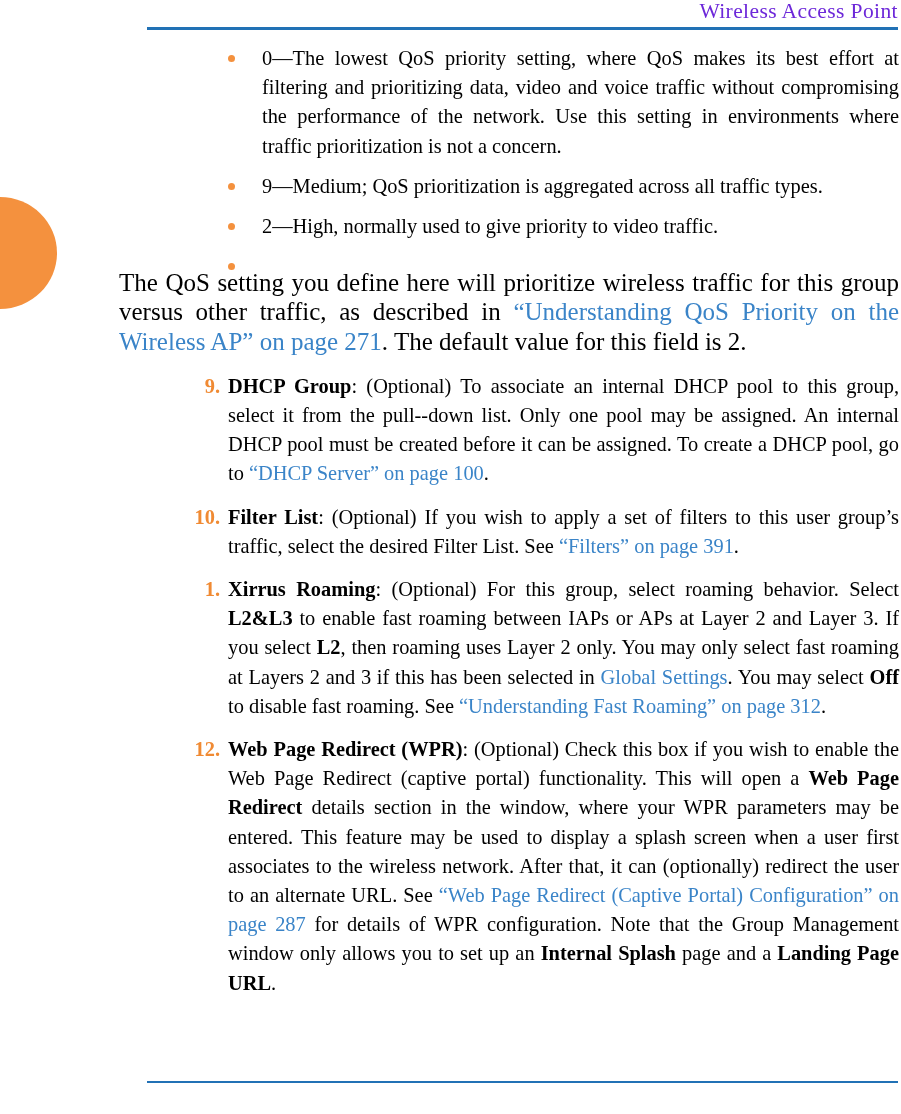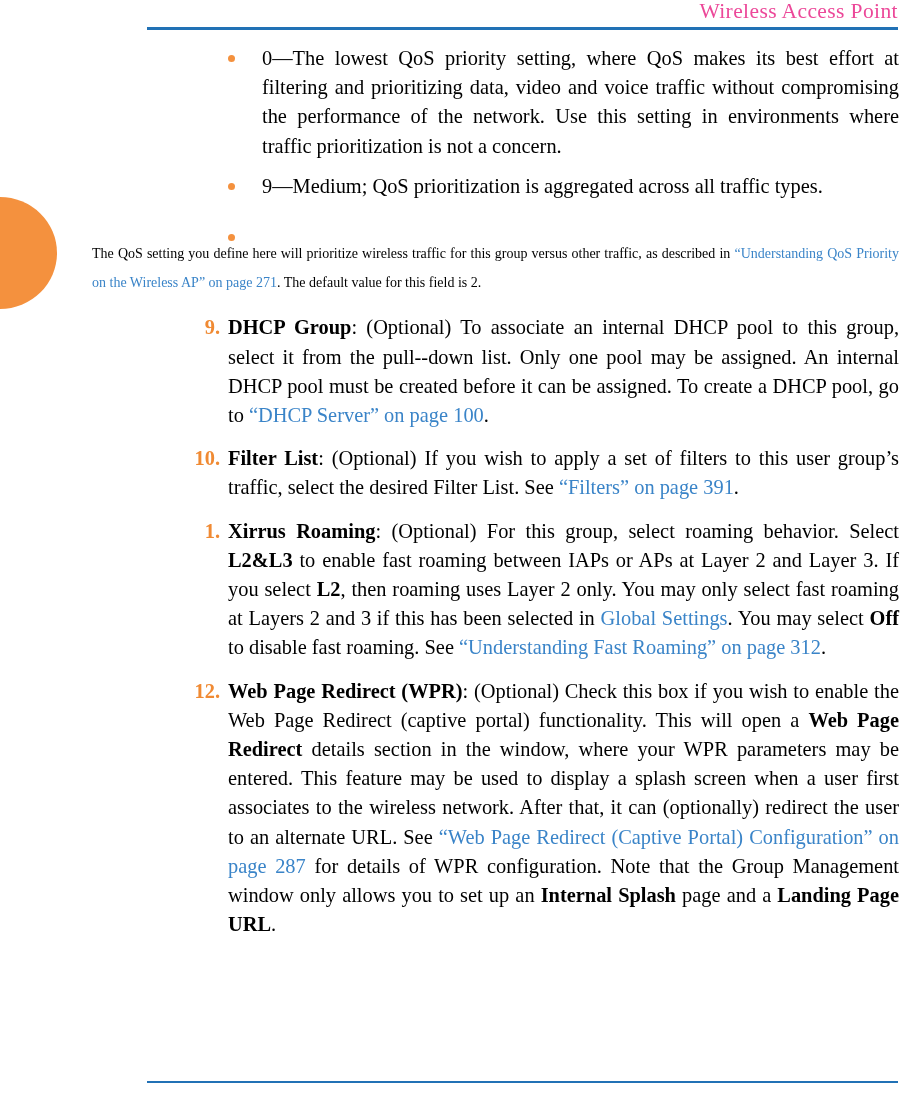--- a/index.html
+++ b/index.html
@@ -43,21 +43,21 @@
     width: 751px;
     height: 30px;
   }
   .header-title {
     position: absolute;
     right: 0;
     top: -1px;
     font-family: "Liberation Serif", "DejaVu Serif", serif;
     font-size: 21.5px;
     letter-spacing: 0.4px;
-    color: #ec4899;
+    color: #6d28d9;
     white-space: nowrap;
   }
   .header-rule {
     position: absolute;
     left: 147px;
     top: 27px;
     width: 751px;
     height: 3px;
     background: #2171b5;
   }
@@ -118,24 +118,24 @@
     top: 11px;
     width: 7px;
     height: 7px;
     border-radius: 50%;
     background: #f4913e;
   }
 
   
   .para {
     position: relative;
-    padding: 0 2px 0 92px;
+    padding: 0 2px 0 119px;
     width: 901px;
     box-sizing: border-box;
-    font-size: 14px;
+    font-size: 25px;
     line-height: 29.2px;
     text-align: justify;
     text-justify: inter-word;
   }
 
   
   .num-item {
     position: relative;
     padding: 0 2px 0 228px;
     width: 901px;
@@ -189,20 +189,24 @@
 
     <div class="sp-11"></div>
 
     <div class="bullet-item">
       <span class="dot"></span>
       <span class="txt">9—Medium; QoS prioritization is aggregated across all traffic types.</span>
     </div>
 
     <div class="sp-11"></div>
 
+    <div class="bullet-item">
+      <span class="dot"></span>
+      <span class="txt">2—High, normally used to give priority to video traffic.</span>
+    </div>
 
     <div class="sp-11"></div>
 
     <div class="bullet-item">
       <span class="dot"></span>
     </div>
 
     <div class="sp-16"></div>
 
     <div class="para">

